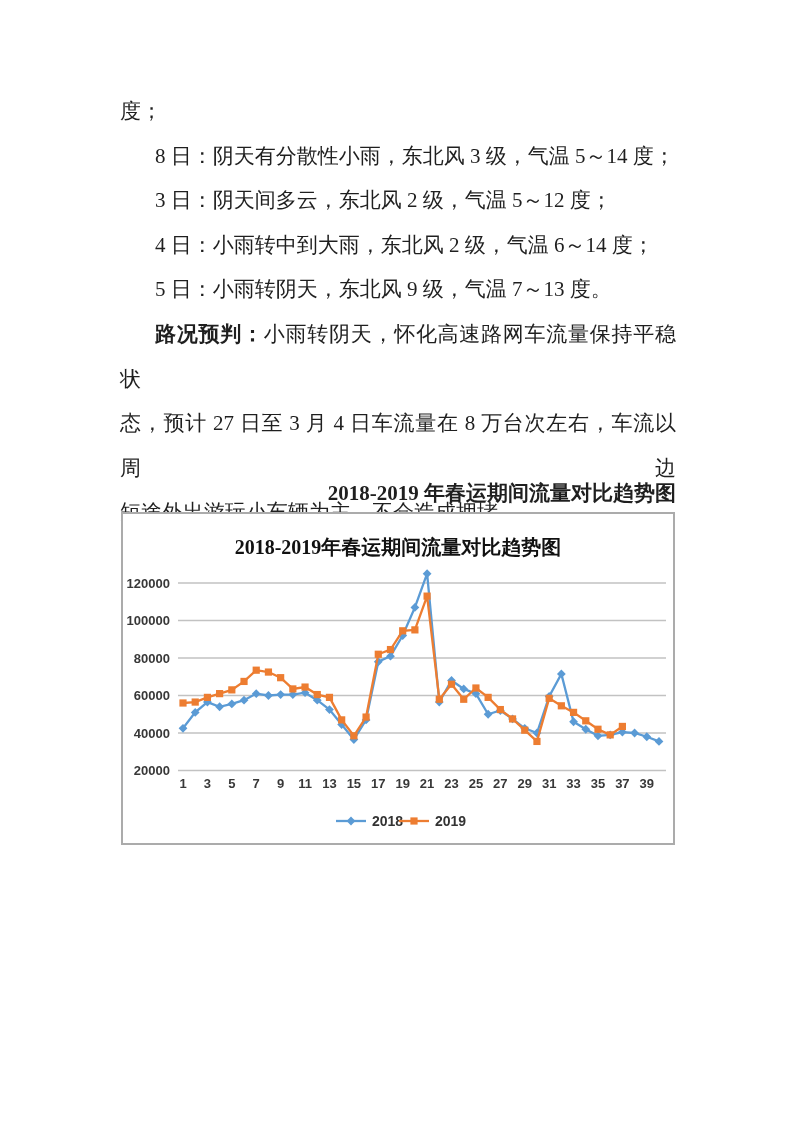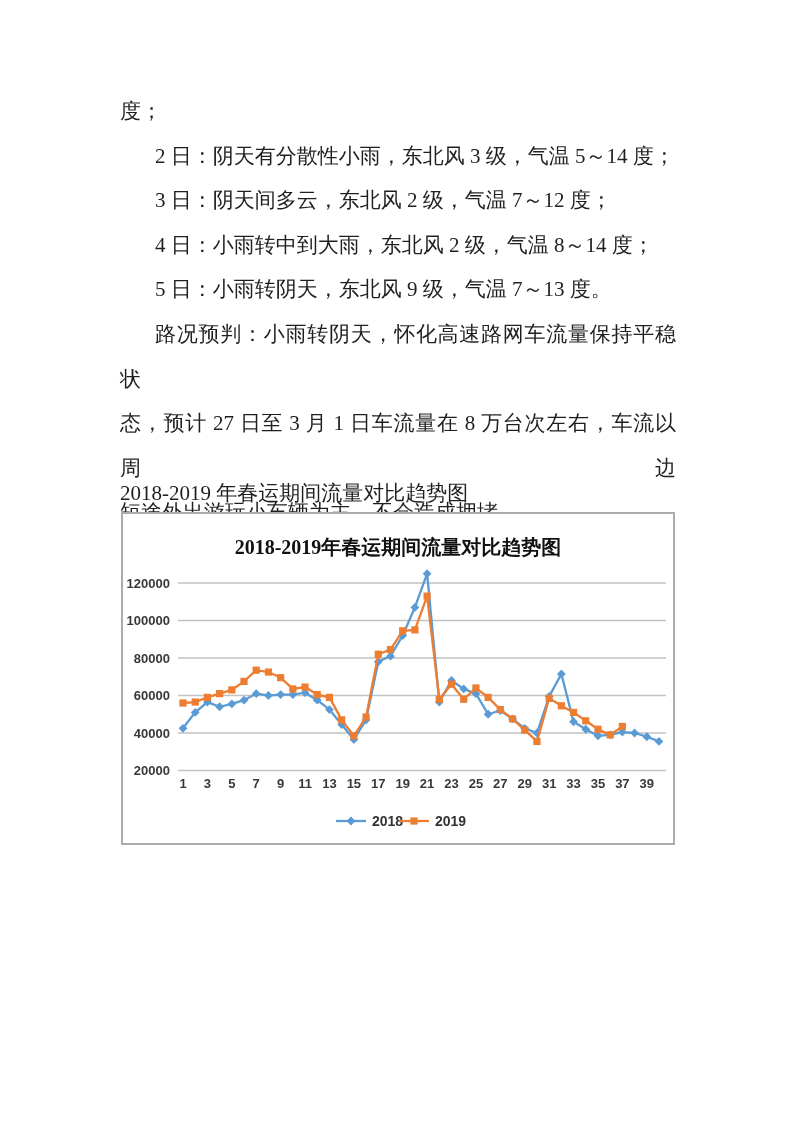--- a/index.html
+++ b/index.html
@@ -3,42 +3,42 @@
 <meta charset="utf-8">
 <style>
   html,body{margin:0;padding:0;background:#e8e8e8;}
   .page{position:relative;width:793px;height:1122px;background:#ffffff;overflow:hidden;
         font-family:"Liberation Serif","DejaVu Serif",serif;color:#1f1f1f;}
   .body-text{position:absolute;left:120px;top:89px;width:556px;
              font-size:21px;line-height:44.6px;}
   .line{white-space:nowrap;}
   .indent{text-indent:35px;}
   .just{text-align:justify;text-align-last:justify;white-space:normal;}
-  .b{font-weight:normal;}
-  .caption{position:absolute;left:120px;top:479px;width:556px;text-align:left;
-           font-size:21px;font-weight:normal;}
+  .b{font-weight:bold;}
+  .caption{position:absolute;left:120px;top:479px;width:556px;text-align:right;
+           font-size:21px;font-weight:bold;}
   .chart-box{position:absolute;left:121px;top:512px;width:550px;height:329px;
              border:2px solid #ababab;background:#fff;}
   .tick{font:600 13px "Liberation Sans","DejaVu Sans",sans-serif;fill:#383838;}
   .ctitle{font:bold 20px "Liberation Serif","DejaVu Serif",serif;fill:#111;}
   .legend{font:600 14px "Liberation Sans","DejaVu Sans",sans-serif;fill:#333;}
 </style>
 </head>
 <body>
 
 <div class="page">
 
   <div class="body-text">
     <div class="line">度；</div>
-    <div class="line indent">2 日：阴天有分散性小雨，东北风 3 级，气温 5～14 度；</div>
-    <div class="line indent">3 日：阴天间多云，东北风 2 级，气温 7～12 度；</div>
-    <div class="line indent">4 日：小雨转中到大雨，东北风 2 级，气温 8～14 度；</div>
+    <div class="line indent">8 日：阴天有分散性小雨，东北风 3 级，气温 5～14 度；</div>
+    <div class="line indent">3 日：阴天间多云，东北风 2 级，气温 5～12 度；</div>
+    <div class="line indent">4 日：小雨转中到大雨，东北风 2 级，气温 6～14 度；</div>
     <div class="line indent">5 日：小雨转阴天，东北风 9 级，气温 7～13 度。</div>
     <div class="line indent just"><span class="b">路况预判：</span><span>小雨转阴天，怀化高速路网车流量保持平稳状</span></div>
-    <div class="line just">态，预计 27 日至 3 月 1 日车流量在 8 万台次左右，车流以周边</div>
+    <div class="line just">态，预计 27 日至 3 月 4 日车流量在 8 万台次左右，车流以周边</div>
     <div class="line">短途外出游玩小车辆为主，不会造成拥堵。</div>
   </div>
 
   <div class="caption">2018-2019 年春运期间流量对比趋势图</div>
 
   <div class="chart-box" id="chart"><svg viewBox="0 0 550 329" width="550" height="329">
         <line x1="55" y1="256.5" x2="543" y2="256.5" stroke="#c2c2c2" stroke-width="1.3"></line>
         <text x="47" y="261" text-anchor="end" class="tick">20000</text>
         <line x1="55" y1="219" x2="543" y2="219" stroke="#c2c2c2" stroke-width="1.3"></line>
         <text x="47" y="223.5" text-anchor="end" class="tick">40000</text>

